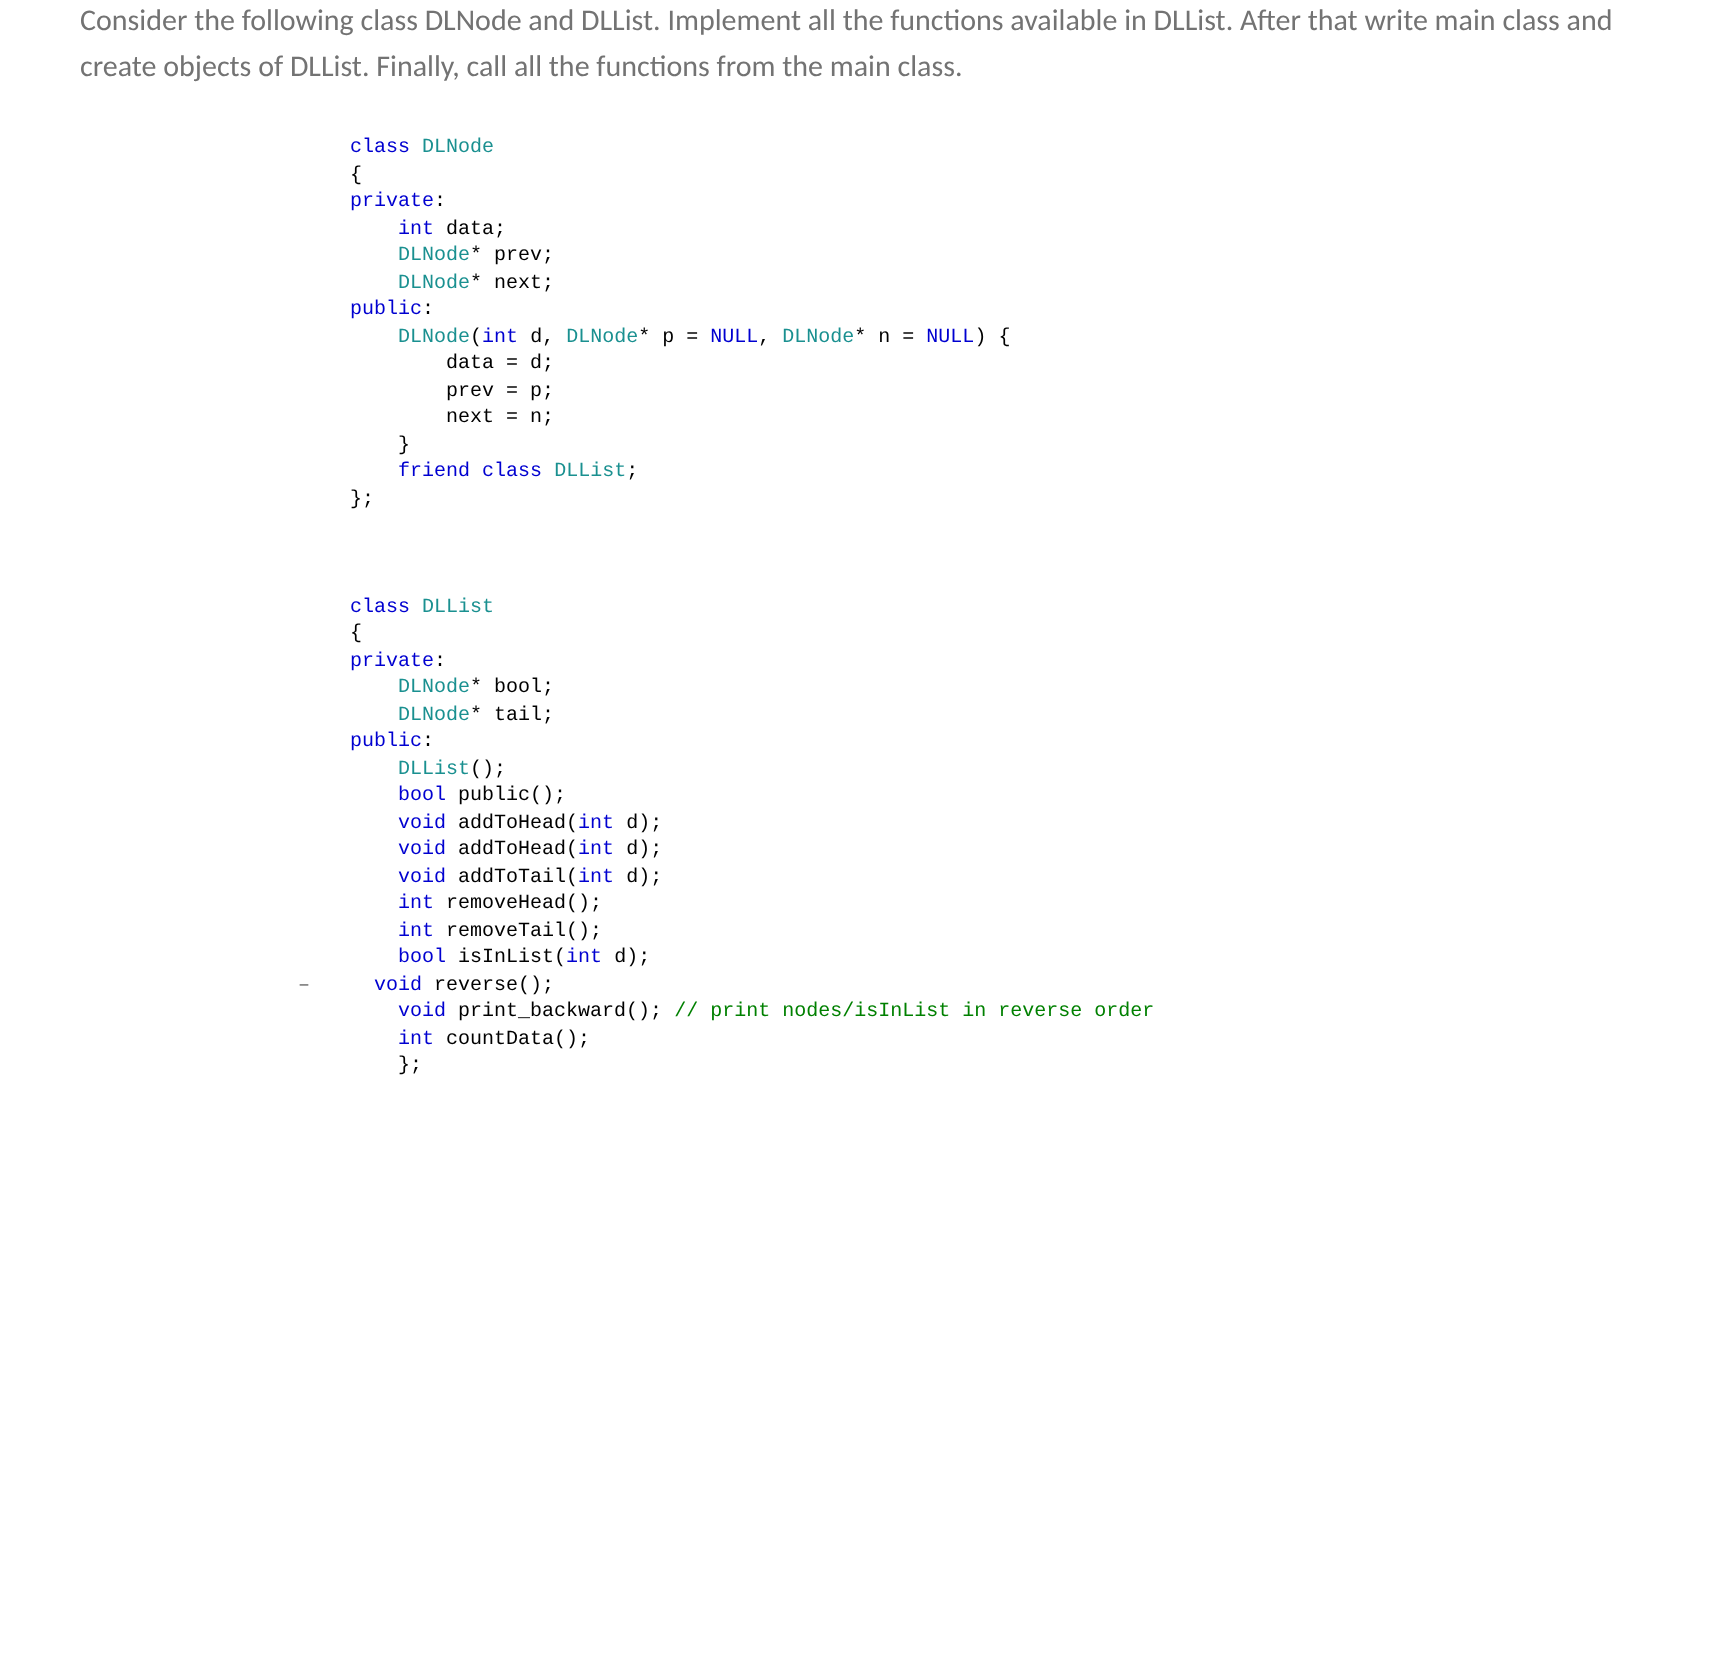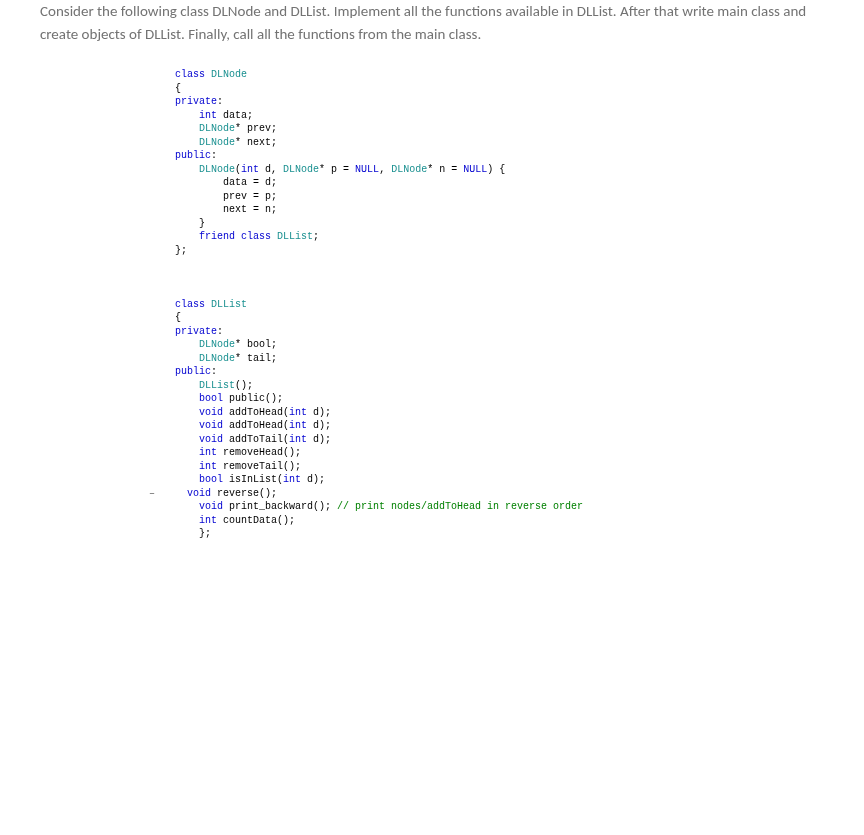--- a/index.html
+++ b/index.html
@@ -82,18 +82,18 @@
 <span class="kw">public</span><span>:</span>
     <span class="type">DLList</span><span>();</span>
     <span class="kw">bool</span><span> public();</span>
     <span class="kw">void</span><span> addToHead(</span><span class="kw">int</span><span> d);</span>
     <span class="kw">void</span><span> addToHead(</span><span class="kw">int</span><span> d);</span>
     <span class="kw">void</span><span> addToTail(</span><span class="kw">int</span><span> d);</span>
     <span class="kw">int</span><span> removeHead();</span>
     <span class="kw">int</span><span> removeTail();</span>
     <span class="kw">bool</span><span> isInList(</span><span class="kw">int</span><span> d);</span>
 <span class="minus">–</span>    <span class="kw">void</span><span> reverse();</span>
-    <span class="kw">void</span><span> print_backward(); </span><span class="cmt">// print nodes/addToHead in reverse order</span>
+    <span class="kw">void</span><span> print_backward(); </span><span class="cmt">// print nodes/isInList in reverse order</span>
     <span class="kw">int</span><span> countData();</span>
     <span>};</span>
 </div>
 
 </div>
 
 </body></html>

